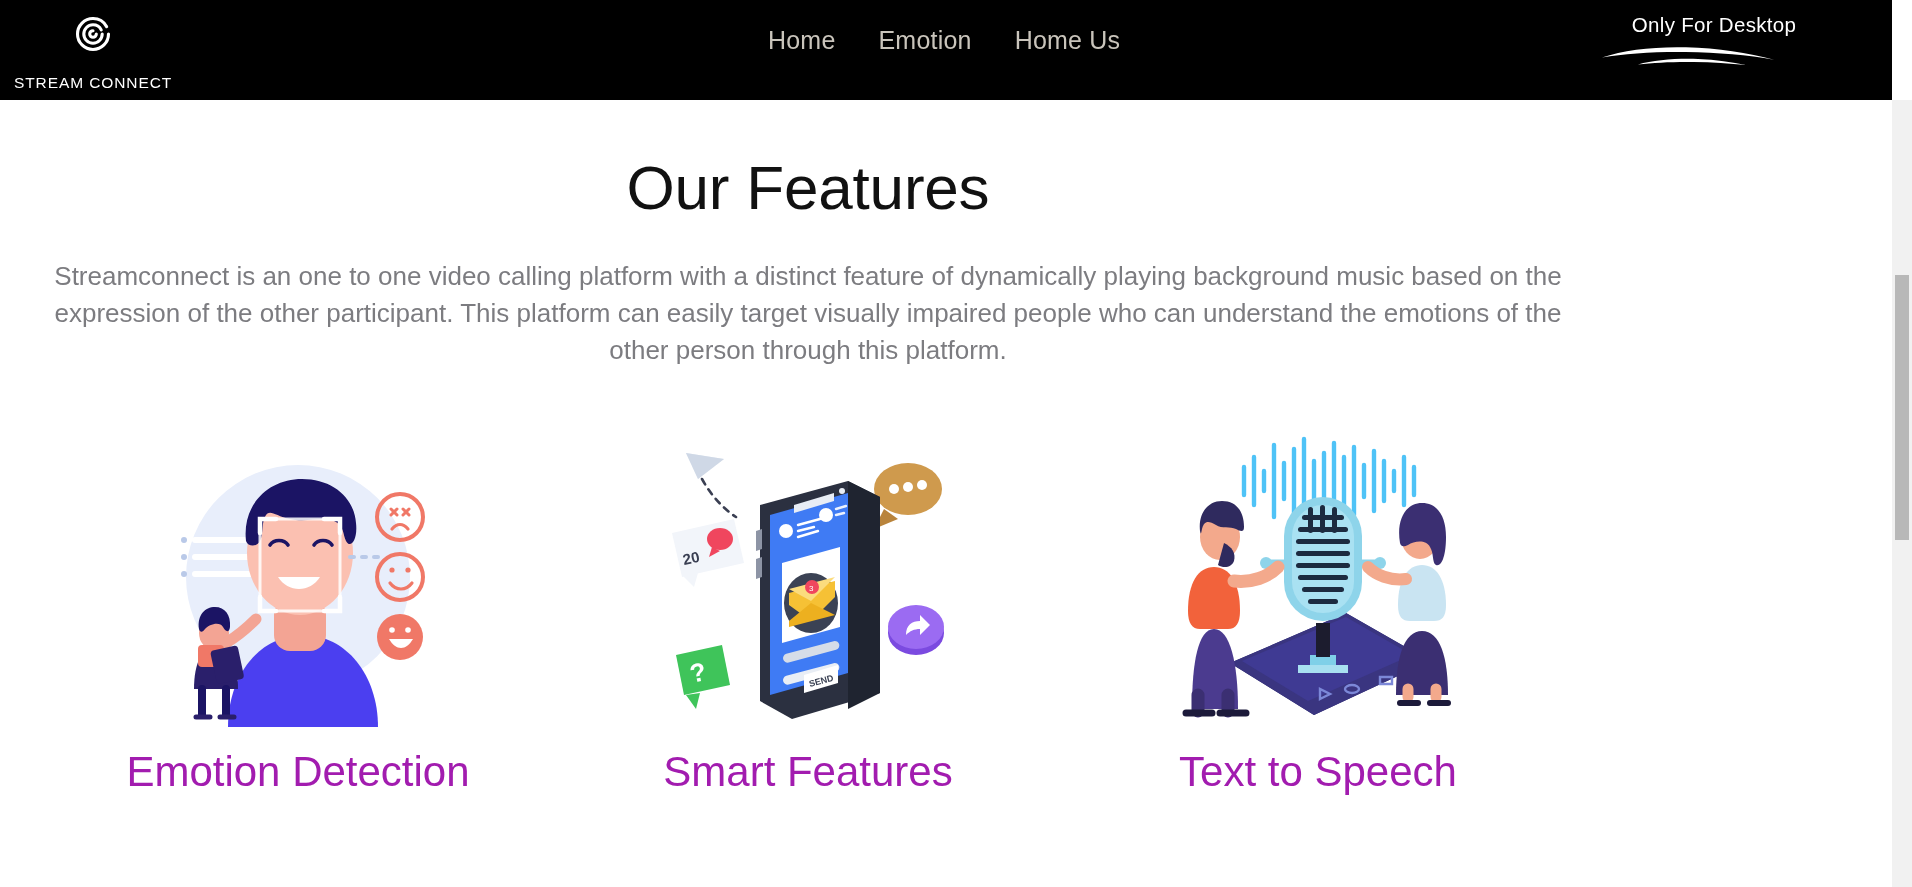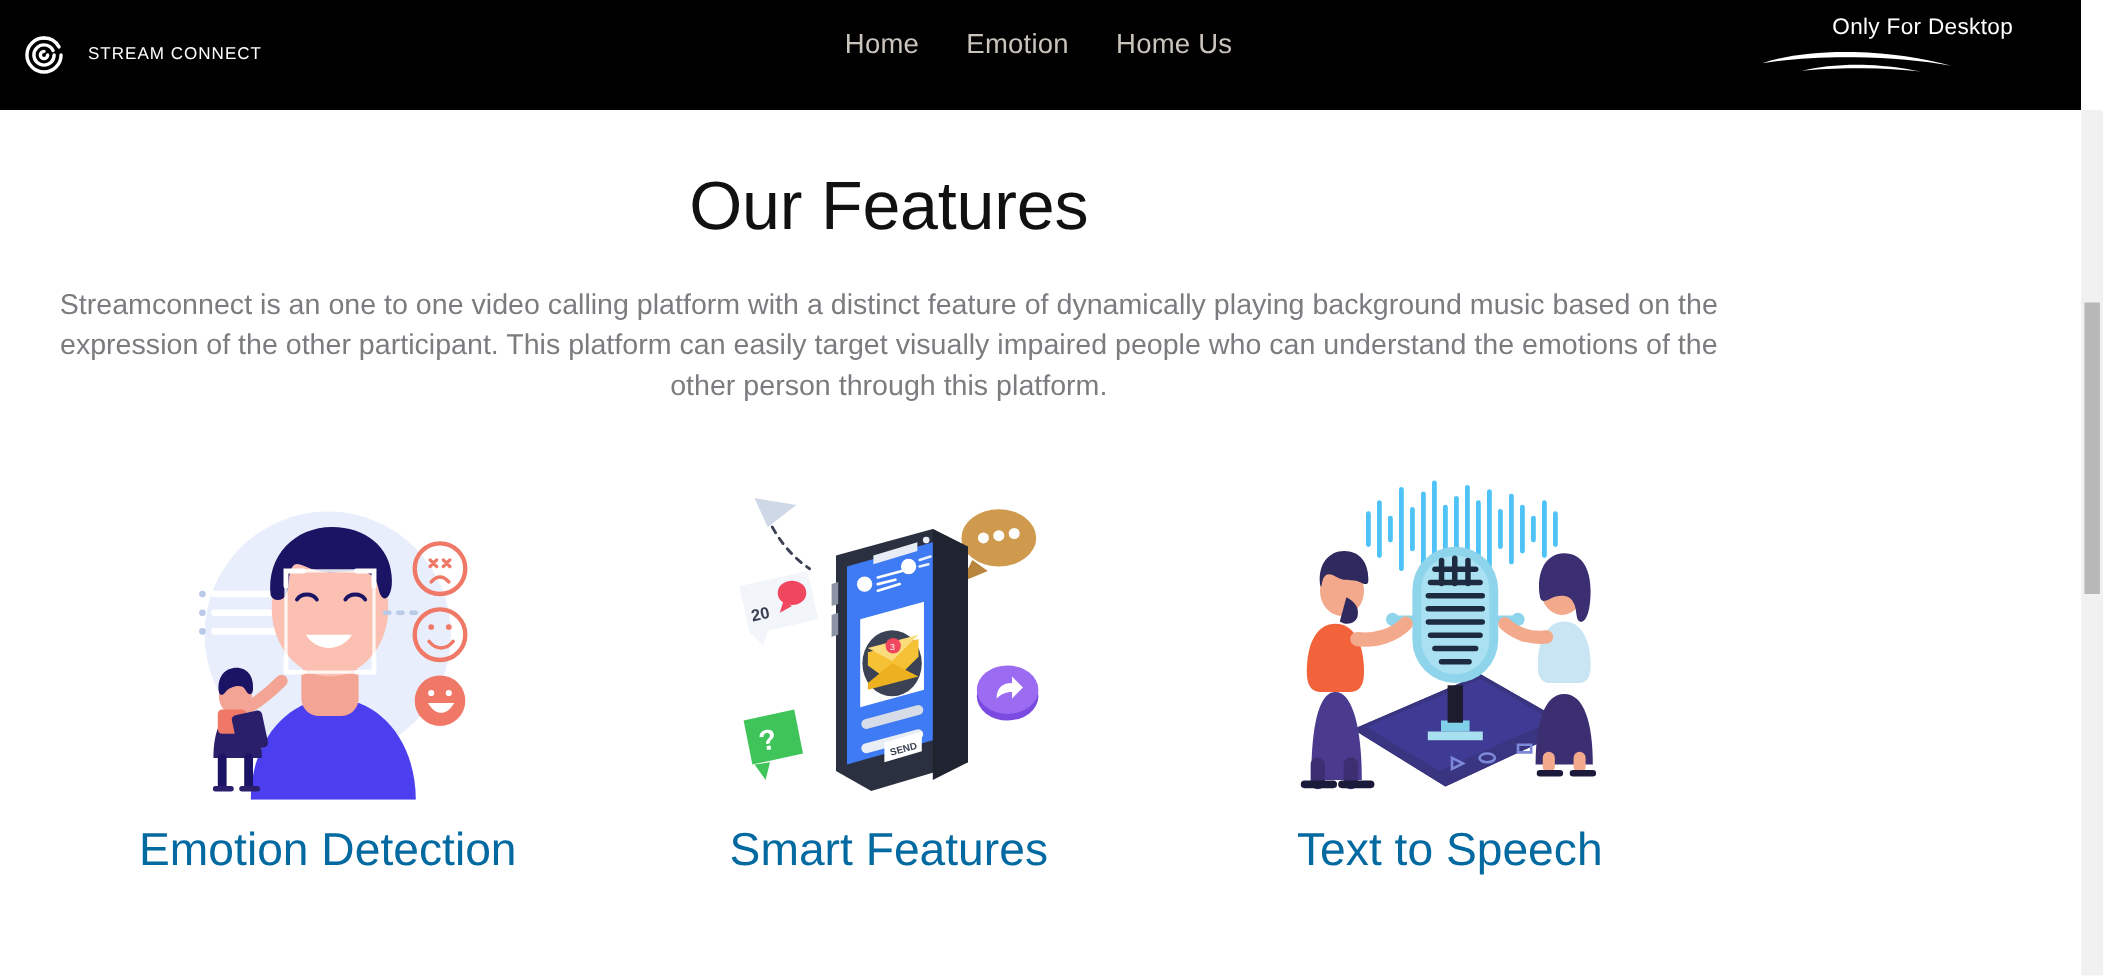--- a/index.html
+++ b/index.html
@@ -28,20 +28,21 @@
     background: #000000;
     display: flex;
     align-items: center;
     z-index: 5;
   }
   .brand {
     display: flex;
     align-items: center;
     margin-left: 14px;
     gap: 14px;
+    flex-direction: column;
   }
   .brand-logo {
     width: 52px; height: 52px;
     display: block;
   }
   .brand-name {
     color: #ffffff;
     font-size: 15.5px;
     letter-spacing: 0.9px;
     font-weight: 400;
@@ -73,21 +74,20 @@
     width: 232px;
     text-align: center;
   }
   .desktop-note-text {
     color: #ffffff;
     font-size: 20.5px;
     font-weight: 400;
     letter-spacing: 0.3px;
     white-space: nowrap;
     line-height: 1.1;
-    text-align: right;
   }
   .brush-underline {
     display: block;
     margin-top: 4px;
     width: 180px;
     height: 26px;
   }
 
   
   .features-section {
@@ -131,21 +131,21 @@
   }
   .card-art {
     width: 300px;
     height: 300px;
     display: block;
   }
   .card-title {
     margin-top: 20px;
     font-size: 42px;
     font-weight: 400;
-    color: #0369a1;
+    color: #a21caf;
     text-align: left;
     white-space: nowrap;
     line-height: 1.2;
   }
 
   
   .scrollbar-track {
     position: absolute;
     top: 0; right: 0;
     width: 20px;

